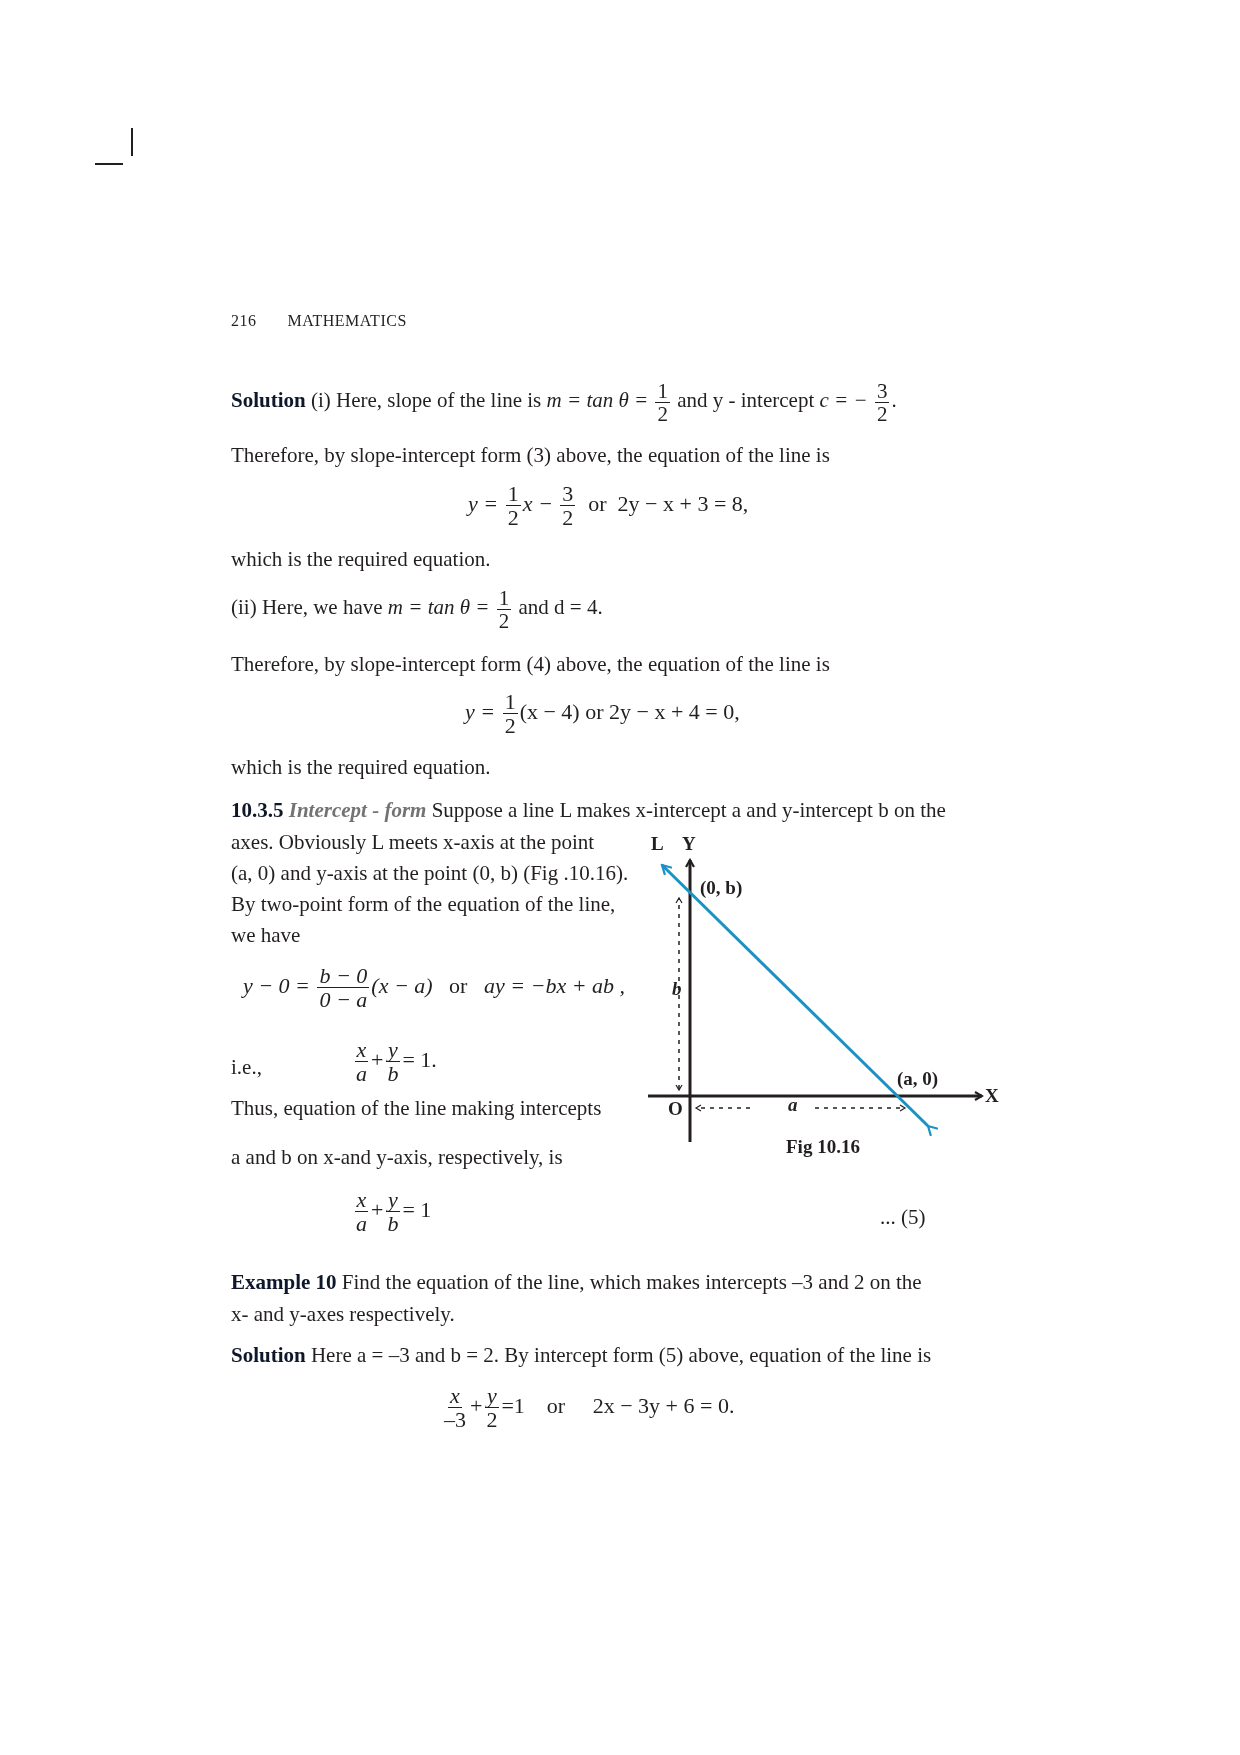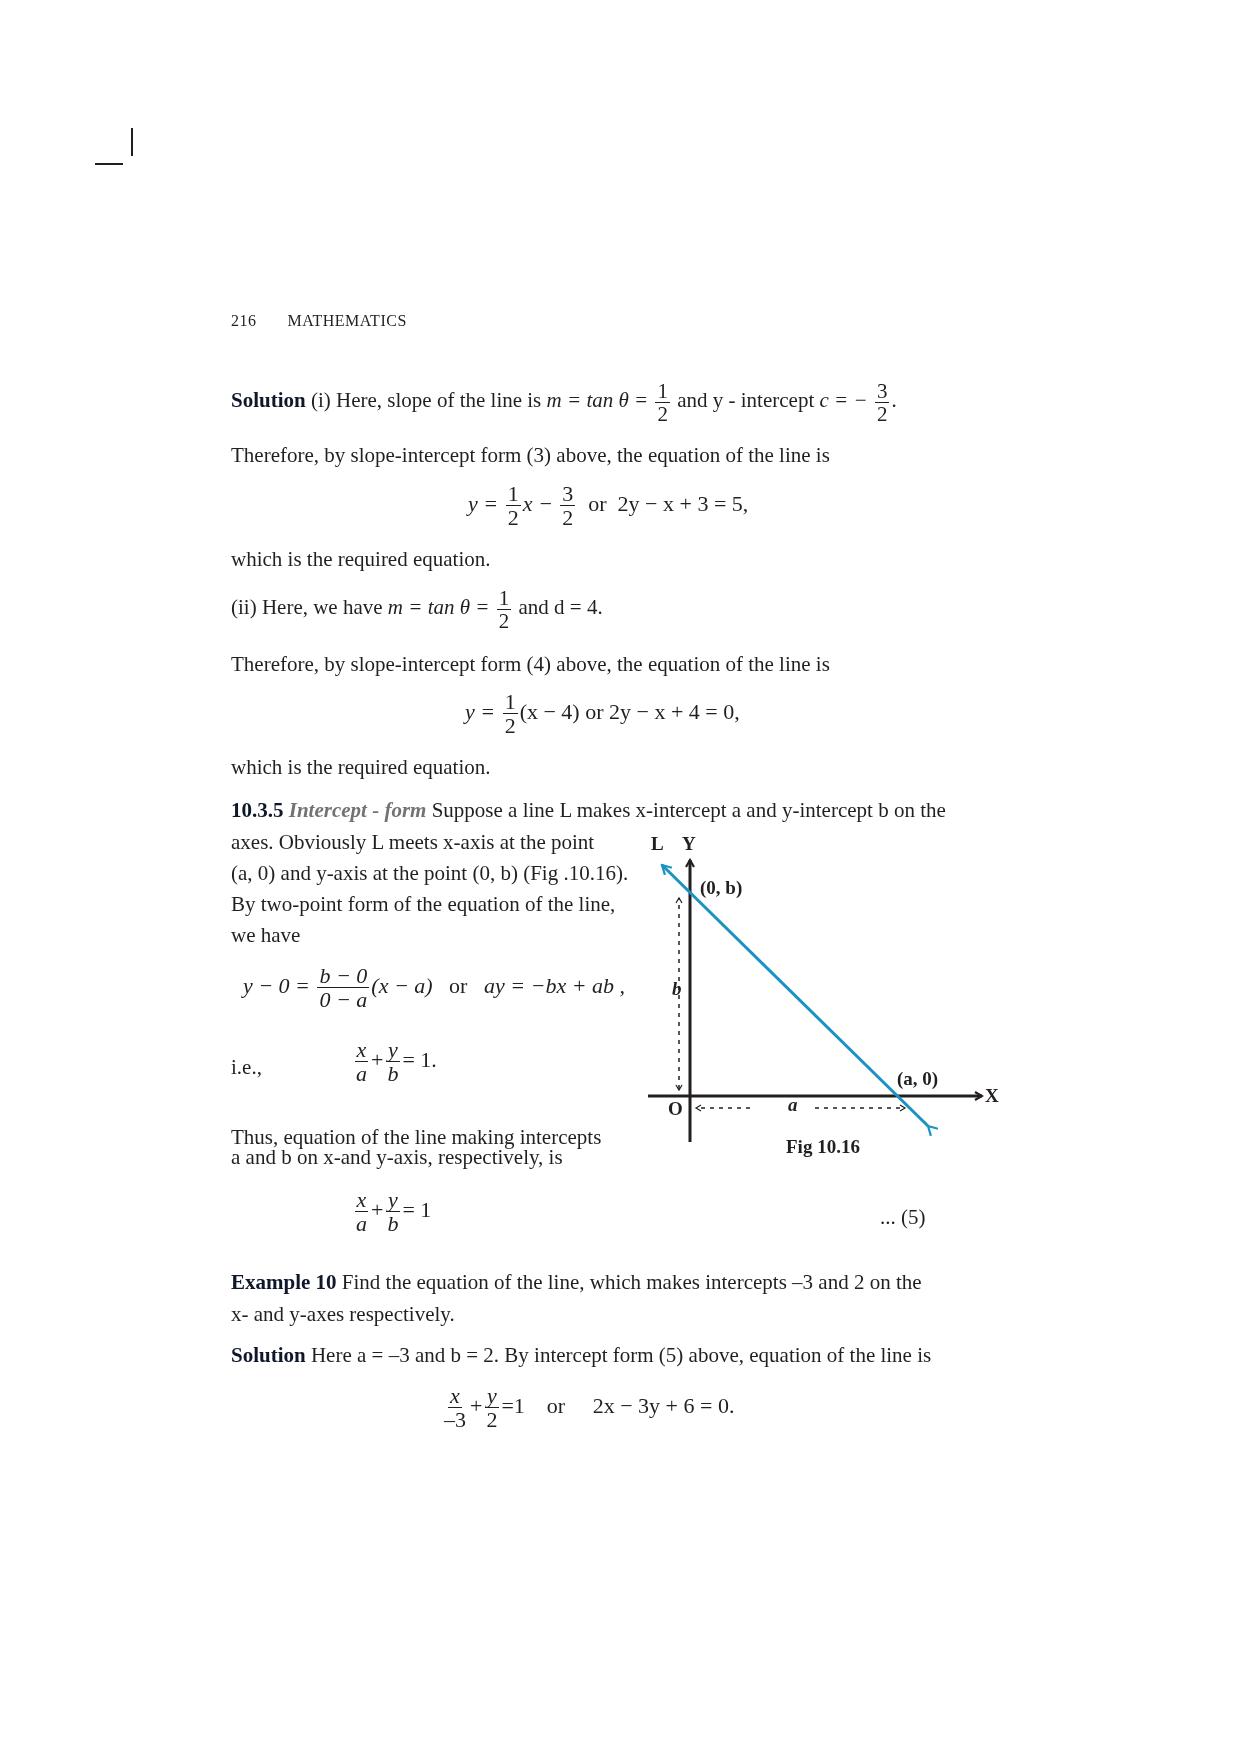--- a/index.html
+++ b/index.html
@@ -49,21 +49,21 @@
   <i>y =</i>
   <span class="frac">
       <span class="num">1</span>
       <span class="den">2</span>
     </span><i>x −</i>
   <span class="frac">
       <span class="num">3</span>
       <span class="den">2</span>
     </span>
   &nbsp;<span>or</span>&nbsp;
-  <span>2y − x + 3 = 5</span><span>,</span>
+  <span>2y − x + 3 = 8</span><span>,</span>
 </div>
 <div class="abs txt" style="left:231px; top:547px;">which is the required equation.</div>
 
 <div class="abs txt" style="left:231px; top:587px;">
   <span>(ii) Here, we have </span><i>m = tan θ =</i>
   <span class="frac">
       <span class="num">1</span>
       <span class="den">2</span>
     </span><span> and d = 4.</span>
 </div>
@@ -98,21 +98,21 @@
 <div class="abs txt" style="left:231px; top:1055px;">i.e.,</div>
 <div class="abs eq" style="left:352px; top:1038px;">
   <span class="frac">
       <i class="num">x</i>
       <i class="den">a</i>
     </span><span>+</span><span class="frac">
       <i class="num">y</i>
       <i class="den">b</i>
     </span><span>= 1</span><span>.</span>
 </div>
-<div class="abs txt" style="left:231px; top:1125px;">Thus, equation of the line making intercepts</div>
+<div class="abs txt" style="left:231px; top:1096px;">Thus, equation of the line making intercepts</div>
 <div class="abs txt" style="left:231px; top:1145px;">a and b on x-and y-axis, respectively, is</div>
 <div class="abs eq" style="left:352px; top:1188px;">
   <span class="frac">
       <i class="num">x</i>
       <i class="den">a</i>
     </span><span>+</span><span class="frac">
       <i class="num">y</i>
       <i class="den">b</i>
     </span><span>= 1</span>
 </div>

